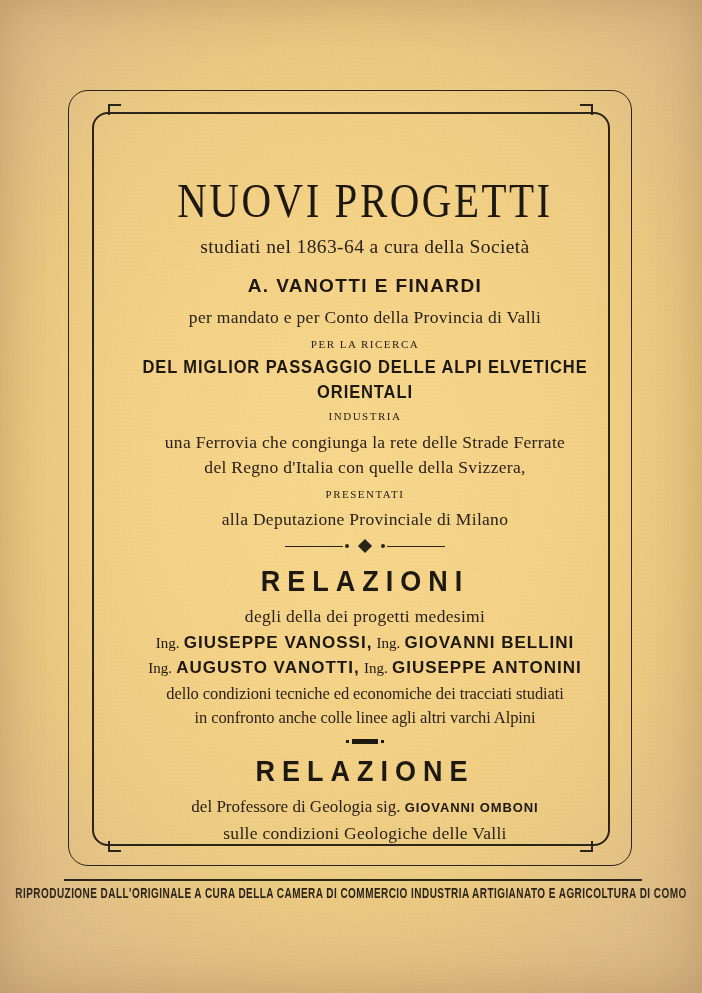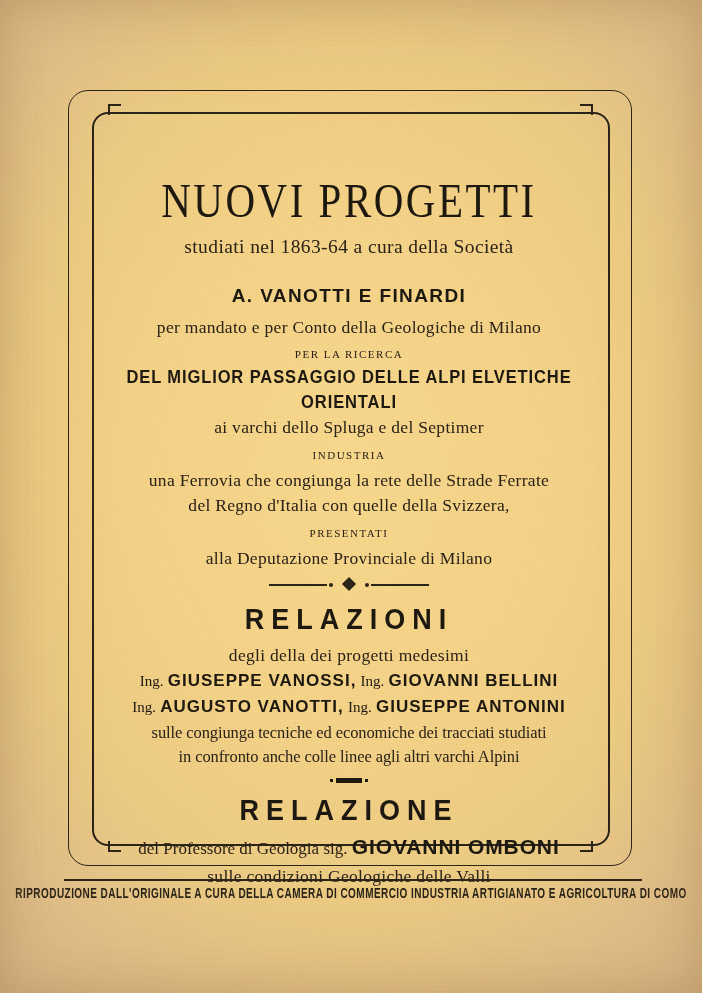--- a/index.html
+++ b/index.html
@@ -83,21 +83,21 @@
     pointer-events: none;
   }
   .notch.tl { left: 108px; top: 104px; border-right: none; }
   .notch.tr { left: 580px; top: 104px; border-left: none; }
   .notch.bl { left: 108px; top: 841px; border: 2px solid #2b2419; border-top: none; border-right: none; }
   .notch.br { left: 580px; top: 841px; border: 2px solid #2b2419; border-top: none; border-left: none; }
 
   
   .content {
     position: absolute;
-    left: 100px;
+    left: 116px;
     top: 170px;
     width: 498px;
     text-align: center;
     line-height: 1.28;
   }
 
   .t-title {
     font-family: "Liberation Serif", "DejaVu Serif", serif;
     font-size: 41px;
     letter-spacing: 2.5px;
@@ -120,21 +120,21 @@
     margin: 3px 0;
     color: #2a2118;
   }
 
   
   .t-sans-bold {
     font-family: "Liberation Sans", "DejaVu Sans", sans-serif;
     font-weight: 700;
     font-size: 19px;
     letter-spacing: 1.4px;
-    margin: 24px 0 7px 0;
+    margin: 14px 0 7px 0;
     color: #1d1810;
   }
   .t-sans-wide {
     font-family: "Liberation Sans", "DejaVu Sans", sans-serif;
     font-weight: 700;
     font-size: 16.5px;
     letter-spacing: .9px;
     margin: 7px 0 6px 0;
     transform: scaleY(1.16);
     transform-origin: center;
@@ -186,21 +186,21 @@
   }
 
   .t-prof {
     font-size: 17px;
     margin: 4px 0;
     color: #2a2118;
   }
   .t-prof .nm {
     font-family: "Liberation Sans", "DejaVu Sans", sans-serif;
     font-weight: 700;
-    font-size: 21px;
+    font-size: 13px;
     letter-spacing: .9px;
     color: #1d1810;
   }
 
   
   .ornament-rule {
     position: relative;
     width: 160px;
     height: 14px;
     margin: 9px auto 10px auto;
@@ -293,27 +293,26 @@
   <div class="notch br"></div>
 
   <div class="content">
 
     <h1 class="t-title">NUOVI PROGETTI</h1>
 
     <p class="t-serif-lg">studiati nel 1863-64 a cura della Società</p>
 
     <p class="t-sans-bold">A. VANOTTI E FINARDI</p>
 
-    <p class="t-serif-md">per mandato e per Conto della Geologiche di Milano</p>
+    <p class="t-serif-md">per mandato e per Conto della Provincia di Valli</p>
 
     <p class="t-smallcap">PER LA RICERCA</p>
 
     <p class="t-sans-wide">DEL MIGLIOR PASSAGGIO DELLE ALPI ELVETICHE ORIENTALI</p>
 
-    <p class="t-serif-md">ai varchi dello Spluga e del Septimer</p>
 
     <p class="t-smallcap">INDUSTRIA</p>
 
     <p class="t-serif-md">una Ferrovia che congiunga la rete delle Strade Ferrate</p>
     <p class="t-serif-md">del Regno d'Italia con quelle della Svizzera,</p>
 
     <p class="t-smallcap">PRESENTATI</p>
 
     <p class="t-serif-md">alla Deputazione Provinciale di Milano</p>
 
@@ -335,21 +334,21 @@
       <span class="ing">Ing.</span>
       <span class="nm">GIOVANNI BELLINI</span>
     </p>
     <p class="t-names">
       <span class="ing">Ing.</span>
       <span class="nm">AUGUSTO VANOTTI,</span>
       <span class="ing">Ing.</span>
       <span class="nm">GIUSEPPE ANTONINI</span>
     </p>
 
-    <p class="t-tight">sulle congiunga tecniche ed economiche dei tracciati studiati</p>
+    <p class="t-tight">dello condizioni tecniche ed economiche dei tracciati studiati</p>
     <p class="t-tight">in confronto anche colle linee agli altri varchi Alpini</p>
 
     <div class="ornament-dash"></div>
 
     <h2 class="t-heading">RELAZIONE</h2>
 
     <p class="t-prof">
       <span>del Professore di Geologia sig.</span>
       <span class="nm">GIOVANNI OMBONI</span>
     </p>

